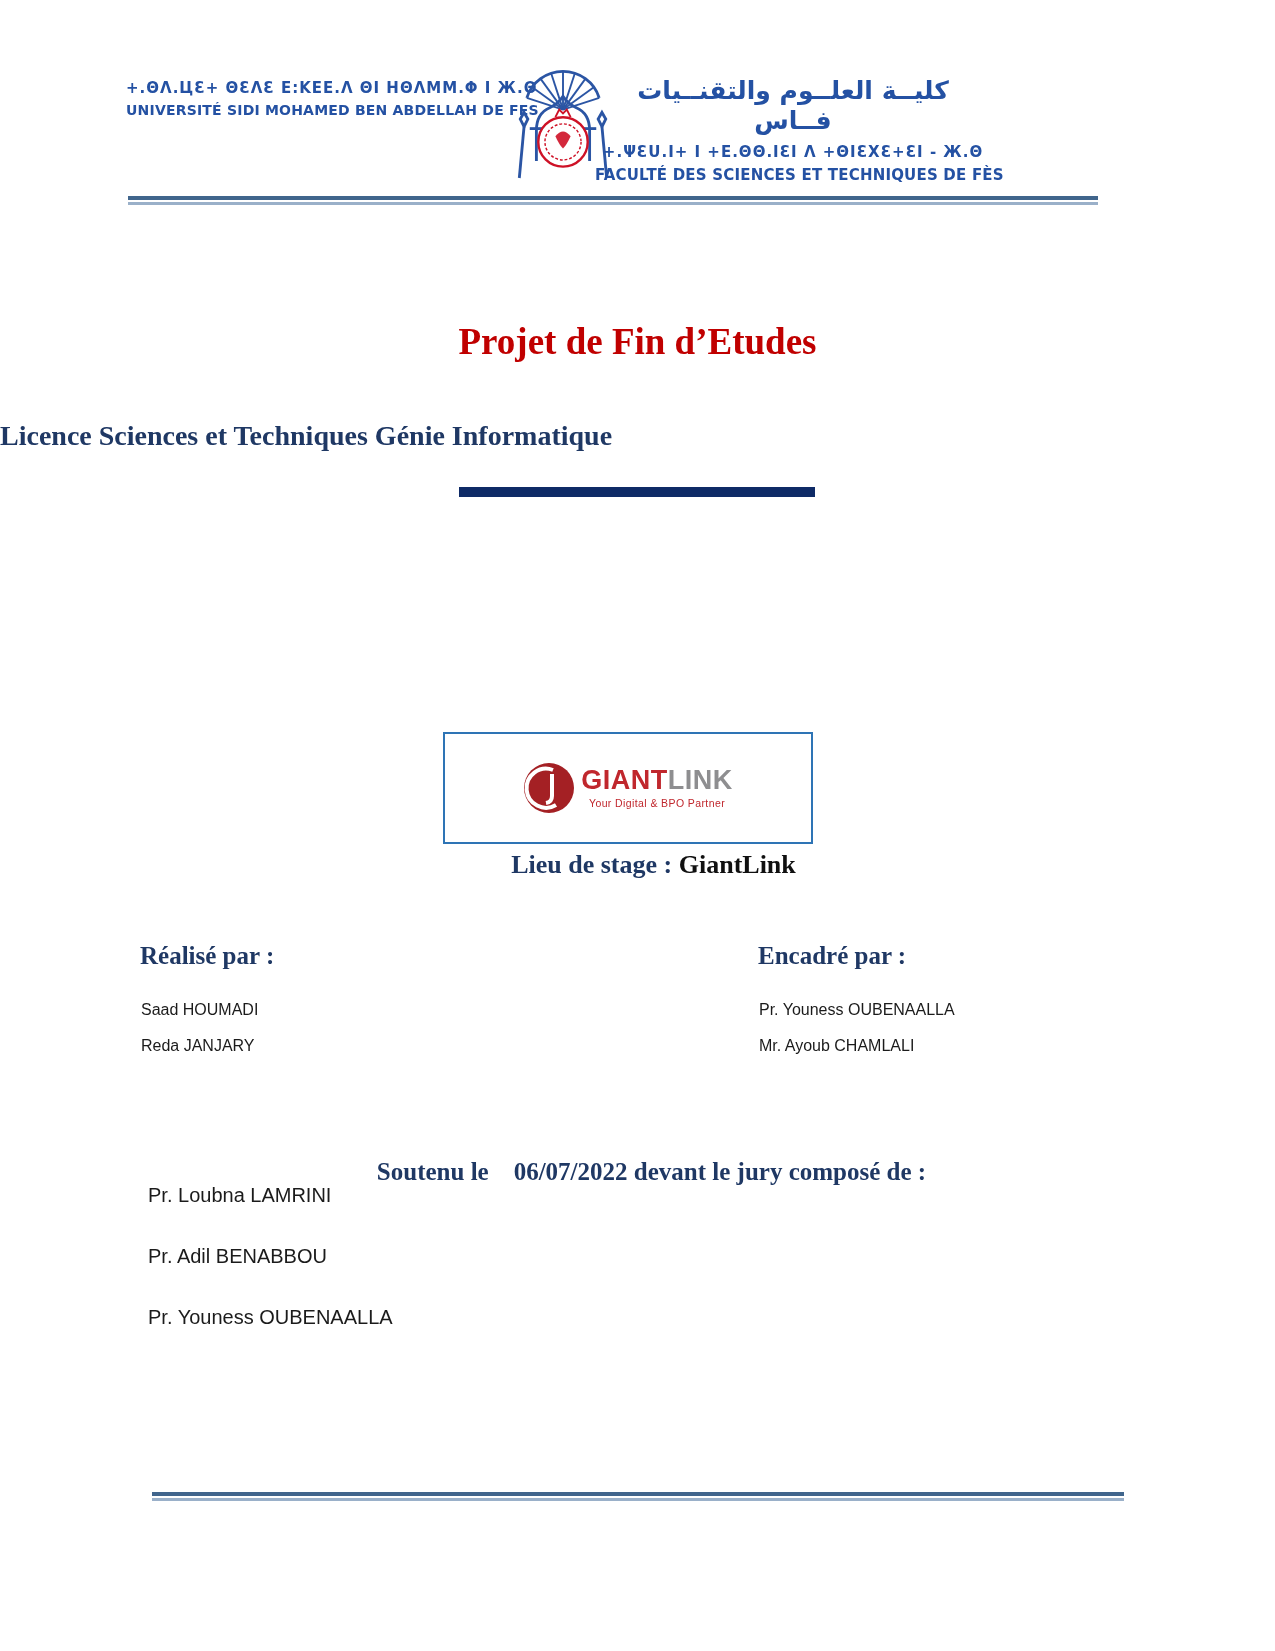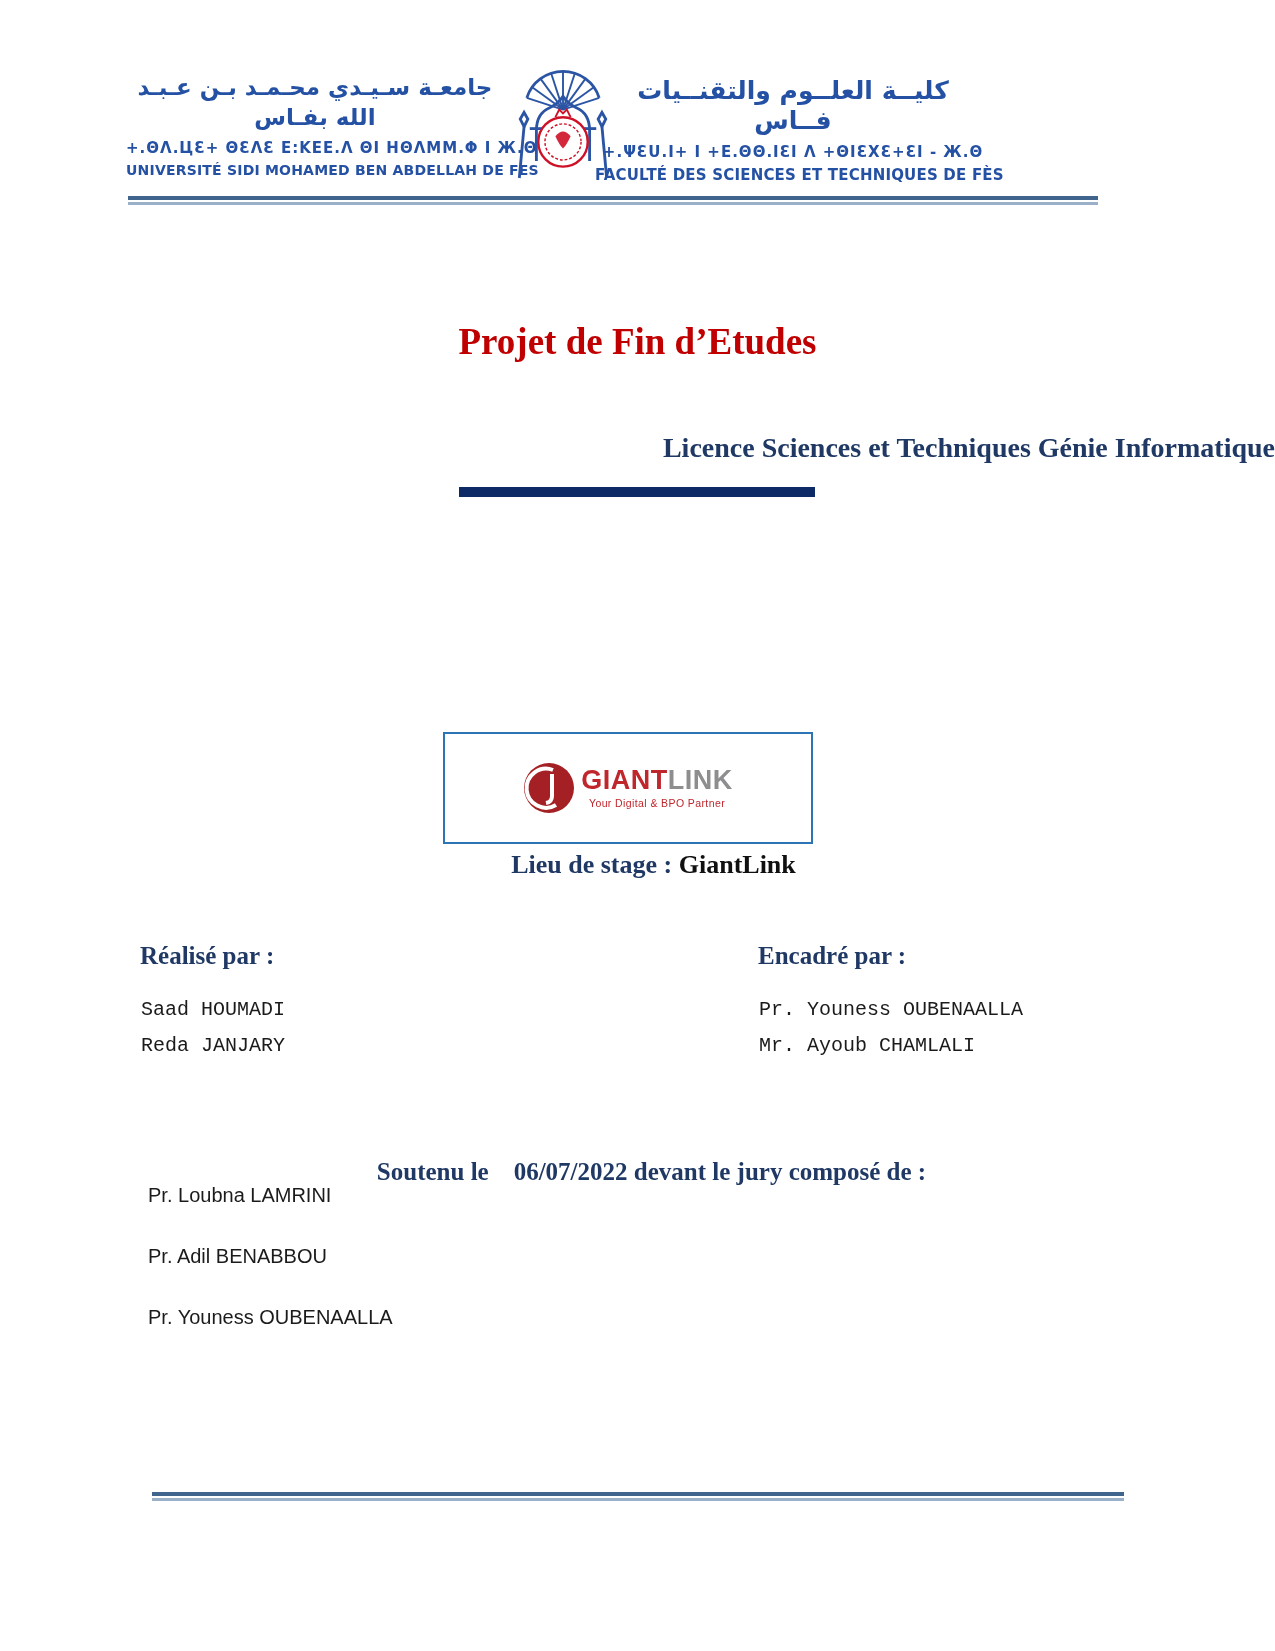--- a/index.html
+++ b/index.html
@@ -31,21 +31,21 @@
   .hdr-right .hdr-arabic{font-size:25px;}
   .hdr-tifinagh{font-size:15px;font-weight:bold;letter-spacing:1px;margin-top:7px;white-space:nowrap;}
   .hdr-latin{font-size:14px;font-weight:bold;margin-top:5px;letter-spacing:.2px;white-space:nowrap;}
   .hdr-right .hdr-latin{font-size:15px;}
   .emblem{position:absolute;left:506px;top:54px;width:114px;height:134px;}
   .hdr-divider{position:absolute;left:128px;top:196px;width:970px;height:2px;
     border-top:4px solid var(--line-dark);border-bottom:3px solid var(--line-light);}
   
   .doc-title{position:absolute;left:0;top:320px;width:100%;text-align:center;
     color:var(--accent-red);font-size:37px;font-weight:bold;}
-  .doc-subtitle{position:absolute;left:0;top:432px;width:100%;text-align:right;
+  .doc-subtitle{position:absolute;left:0;top:420px;width:100%;text-align:left;
     color:var(--navy);font-size:28px;font-weight:bold;}
   .subtitle-bar{position:absolute;left:459px;top:487px;width:356px;height:10px;
     background:var(--bar-navy);}
   
   .project-box{position:absolute;left:127px;top:527px;width:962px;height:213px;
     border:3px solid var(--rect-border);border-radius:95px;box-sizing:border-box;z-index:1;}
   .project-title{position:absolute;left:0;top:58px;width:100%;text-align:center;
     color:var(--app-red);font-size:32px;}
   
   .logo-box{position:absolute;left:443px;top:732px;width:370px;height:112px;
@@ -62,22 +62,22 @@
     font-size:10.5px;color:var(--logo-text-red);margin-top:3px;letter-spacing:.4px;}
   
   .stage-line{position:absolute;left:16px;top:850px;width:100%;text-align:center;
     font-size:26px;font-weight:bold;}
   .stage-label{color:var(--navy);}
   .stage-value{color:#101010;}
   
   .col-label{position:absolute;font-size:25px;font-weight:bold;color:var(--navy);}
   .realise-label{left:140px;top:942px;}
   .encadre-label{left:758px;top:942px;}
-  .col-names{position:absolute;font-family:Liberation Mono, monospace;
-    font-size:20px;color:var(--text-dark);line-height:36px;}
+  .col-names{position:absolute;font-family:Liberation Sans, sans-serif;
+    font-size:16px;color:var(--text-dark);line-height:36px;}
   .realise-names{left:141px;top:992px;}
   .encadre-names{left:759px;top:992px;}
   
   .soutenu-line{position:absolute;left:14px;top:1158px;width:100%;text-align:center;
     color:var(--navy);font-size:25px;font-weight:bold;white-space:pre-wrap;}
   .jury-list{position:absolute;left:148px;top:1184px;
     font-family:"Liberation Sans","DejaVu Sans",sans-serif;
     font-size:20px;color:var(--text-dark);}
   .jury-item{margin-bottom:38px;}
   
@@ -85,21 +85,20 @@
     border-top:4px solid var(--line-dark);border-bottom:3px solid var(--line-light);}
   .footer-text{position:absolute;left:0;top:1520px;width:100%;text-align:center;
     color:#050505;font-size:27px;font-weight:bold;}
 </style>
 </head>
 <body>
 
 <div class="page">
 
   <div class="hdr-block hdr-left">
-    <div class="hdr-arabic">جامعـة سـيـدي محـمـد بـن عـبـد الله بفـاس</div>
     <div class="hdr-tifinagh">+.ΘΛ.ЦƐ+ ΘƐΛƐ Ε:ΚΕΕ.Λ ΘΙ ΗΘΛΜΜ.Φ Ι Ж.Θ</div>
     <div class="hdr-latin">UNIVERSITÉ SIDI MOHAMED BEN ABDELLAH DE FES</div>
   </div>
 
   <div class="emblem">
     <svg viewBox="0 0 120 140" width="114" height="134" xmlns="http://www.w3.org/2000/svg">
       <g stroke="#2B55A4" stroke-width="2" fill="none">
         <path d="M60,58 L21.9,45.6"></path>
           <path d="M60,58 L27.6,34.5"></path>
           <path d="M60,58 L36.5,25.6"></path>

